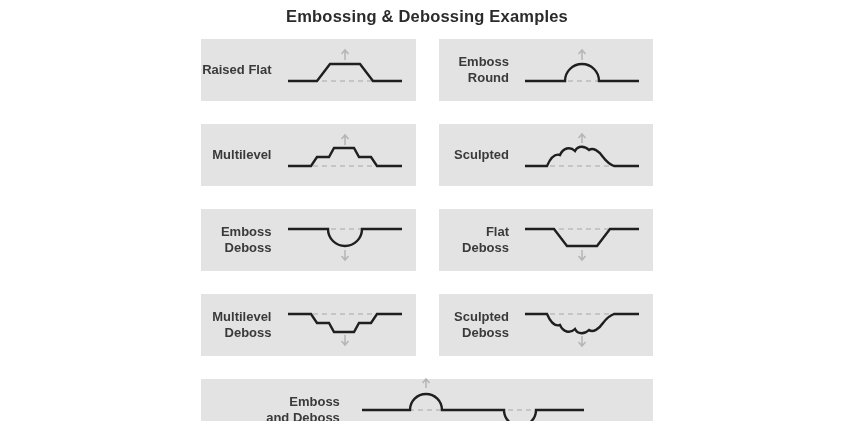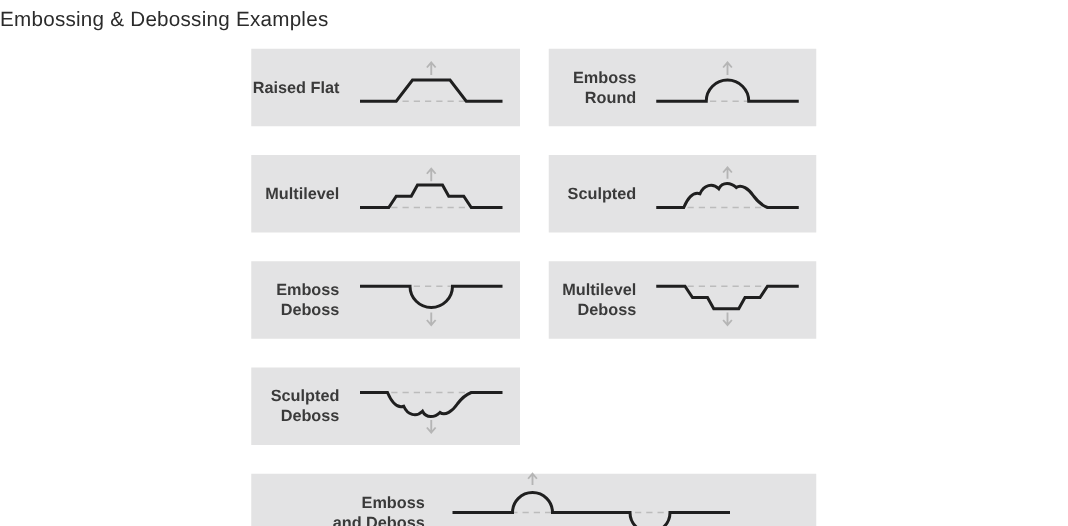--- a/index.html
+++ b/index.html
@@ -2,22 +2,22 @@
 <html><head>
 <meta charset="utf-8">
 <style>
   html,body{margin:0;padding:0;}
   body{
     width:854px;height:421px;overflow:hidden;background:#ffffff;
     font-family:"Liberation Sans",sans-serif;
   }
   .page{padding-top:7px;}
   .title{
-    margin:0 0 13px 0;
-    font-size:16.5px;font-weight:400;color:#2b2b2b;letter-spacing:.2px;
+    margin:0 0 13px 0;text-align:center;
+    font-size:16.5px;font-weight:700;color:#2b2b2b;letter-spacing:.2px;
   }
   .grid{
     width:452px;margin:0 auto;
     display:grid;grid-template-columns:1fr 1fr;gap:23px;border-radius:13px;
   }
   .cell{
     background:#e3e3e4;height:62px;box-sizing:border-box;
     display:flex;align-items:center;justify-content:flex-end;
     gap:12px;padding-right:12px;
   }
@@ -82,20 +82,30 @@
         <div class="cell-label">Emboss Deboss</div>
         <div class="cell-drawing">
           <svg width="120" height="46" viewBox="0 0 120 46" aria-hidden="true">
             <line x1="20" y1="12" x2="102" y2="12" stroke="#bcbcbc" stroke-width="1.3" stroke-dasharray="5 4"></line>
             <path d="M4,12 H44 A17,17 0 0 0 78,12 H118" fill="none" stroke="#1f1f1f" stroke-width="2.4"></path>
             <path d="M61,33 L61,43 M57.5,39 L61,43 L64.5,39" fill="none" stroke="#b5b5b5" stroke-width="1.5"></path>
           </svg>
         </div>
       </div>
       <div class="cell">
+        <div class="cell-label">Flat Deboss</div>
+        <div class="cell-drawing">
+          <svg width="120" height="46" viewBox="0 0 120 46" aria-hidden="true">
+            <line x1="20" y1="12" x2="102" y2="12" stroke="#bcbcbc" stroke-width="1.3" stroke-dasharray="5 4"></line>
+            <path d="M4,12 H33 L46,29 H76 L89,12 H118" fill="none" stroke="#1f1f1f" stroke-width="2.4"></path>
+            <path d="M61,33 L61,43 M57.5,39 L61,43 L64.5,39" fill="none" stroke="#b5b5b5" stroke-width="1.5"></path>
+          </svg>
+        </div>
+      </div>
+      <div class="cell">
         <div class="cell-label">Multilevel
 Deboss</div>
         <div class="cell-drawing">
           <svg width="120" height="46" viewBox="0 0 120 46" aria-hidden="true">
             <line x1="20" y1="12" x2="102" y2="12" stroke="#bcbcbc" stroke-width="1.3" stroke-dasharray="5 4"></line>
             <path d="M4,12 H27 L33,21 H45 L50,30 H70 L75,21 H87 L93,12 H118" fill="none" stroke="#1f1f1f" stroke-width="2.4"></path>
             <path d="M61,33 L61,43 M57.5,39 L61,43 L64.5,39" fill="none" stroke="#b5b5b5" stroke-width="1.5"></path>
           </svg>
         </div>
       </div>

